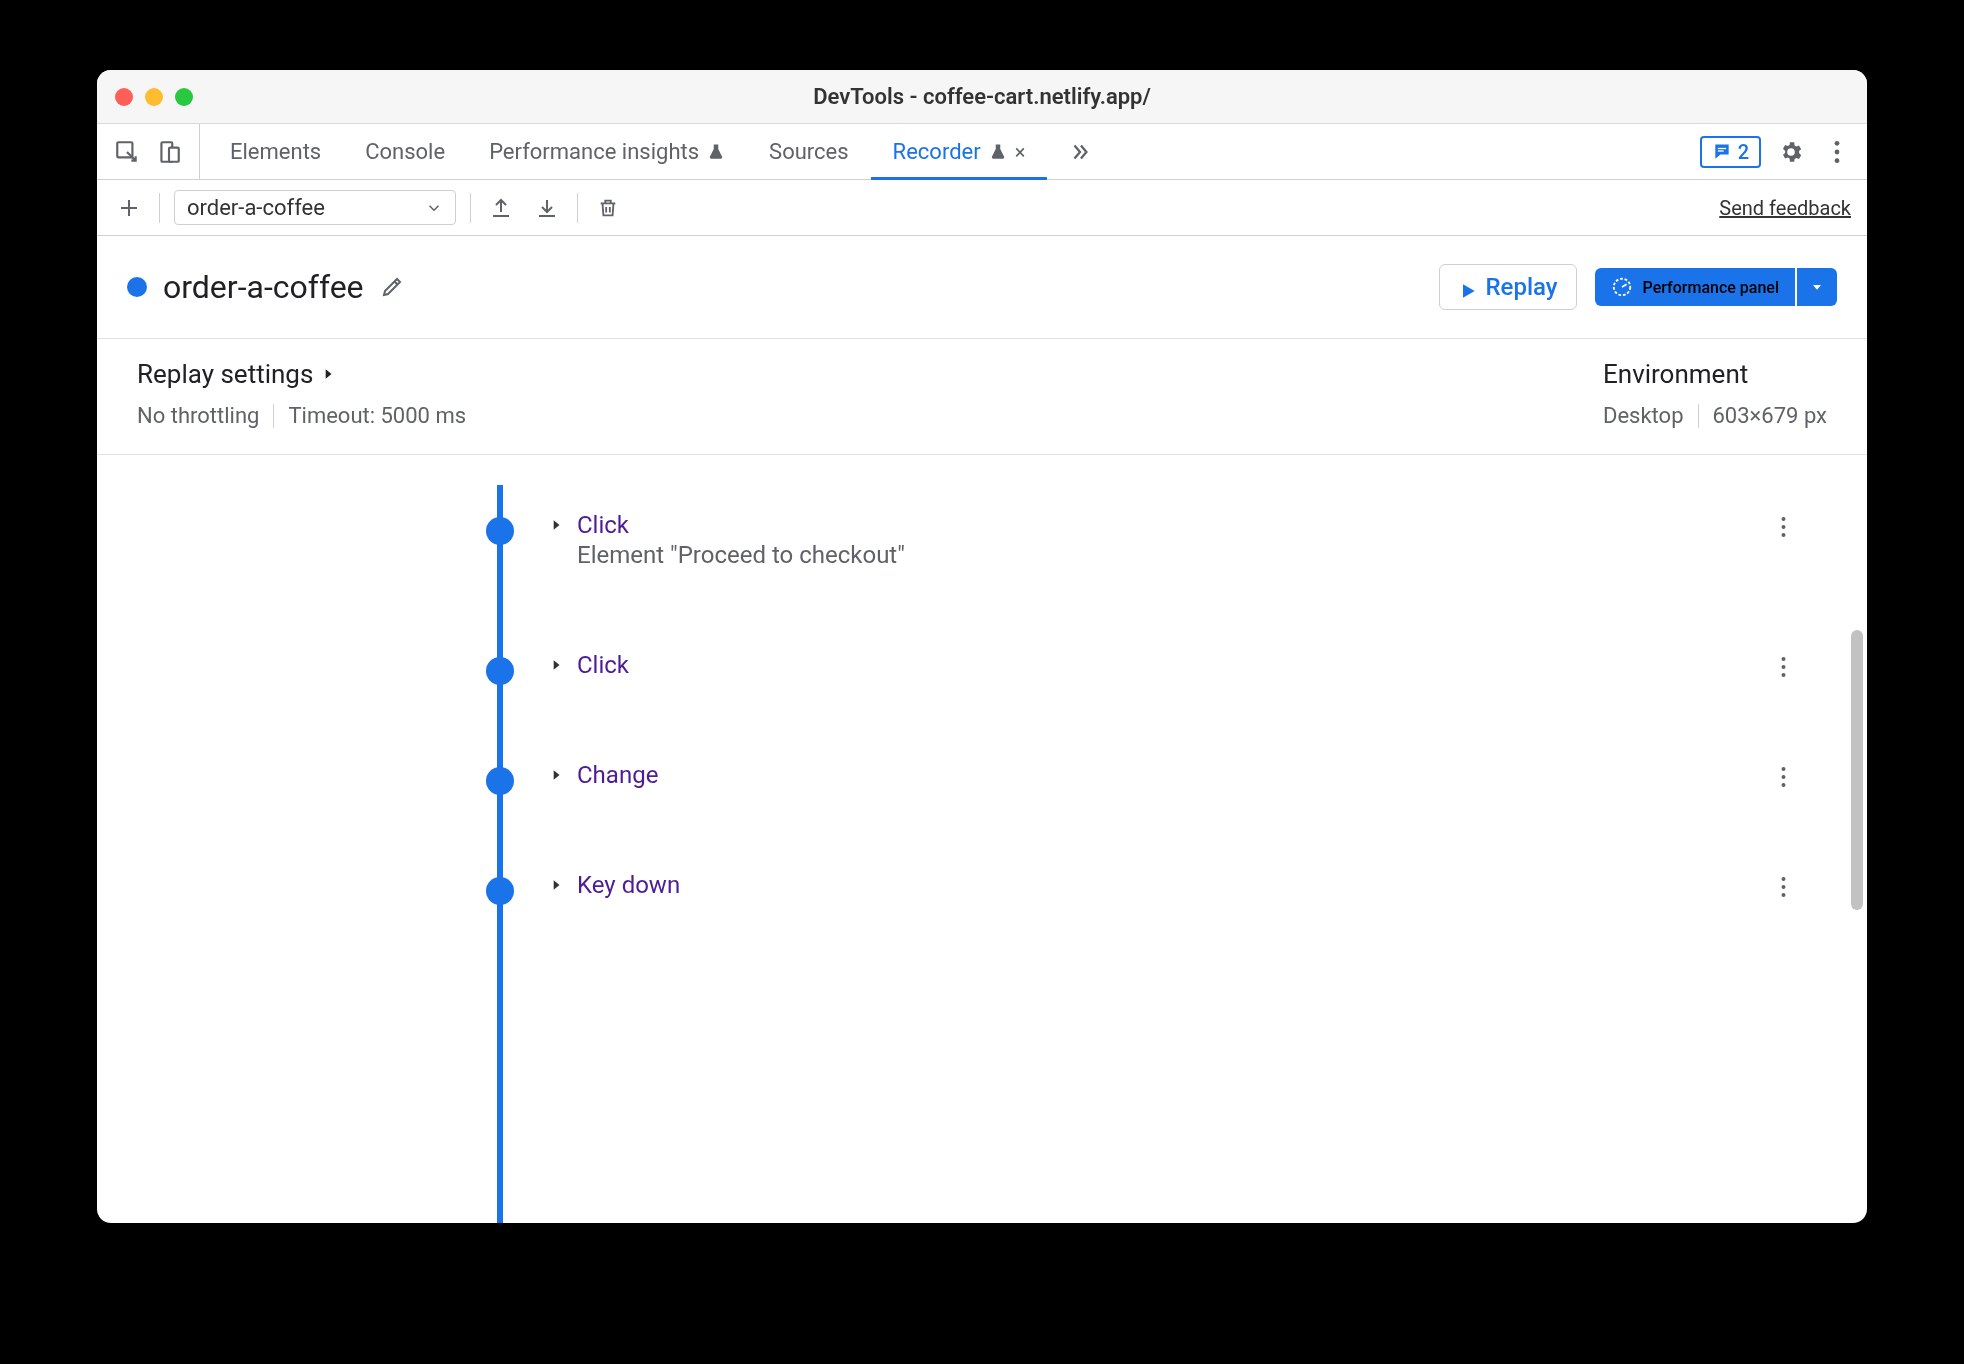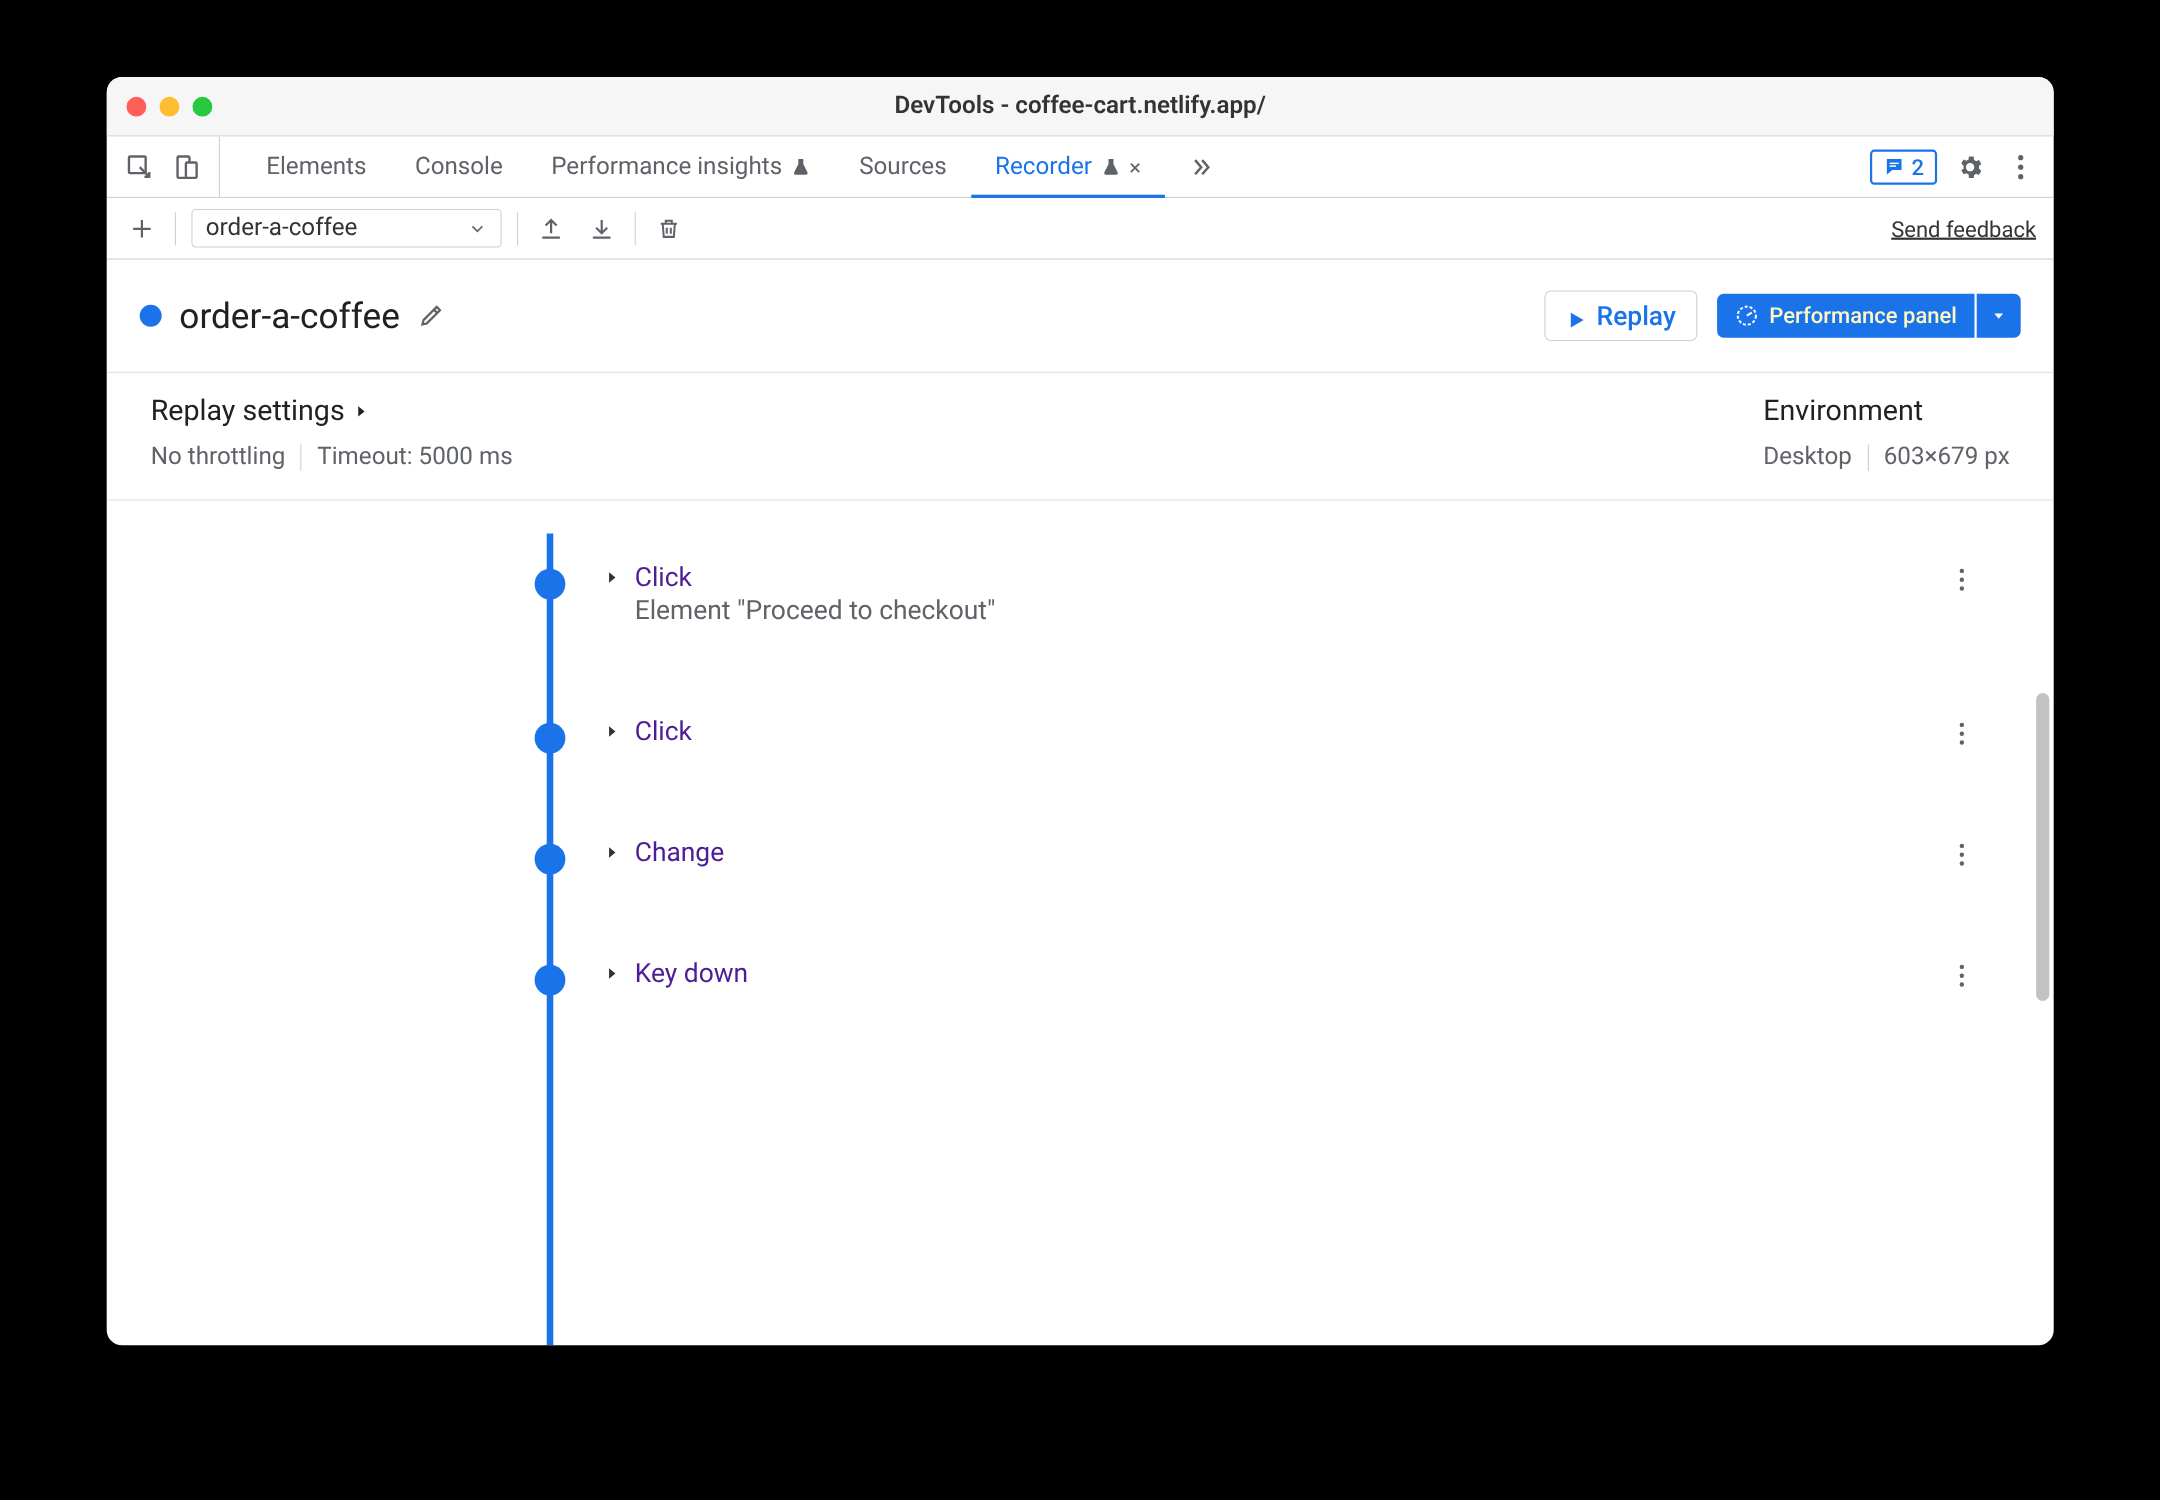--- a/index.html
+++ b/index.html
@@ -5,42 +5,42 @@
   * { box-sizing: border-box; margin: 0; padding: 0; font-family: -apple-system, BlinkMacSystemFont, "Segoe UI", Roboto, sans-serif; }
   body { background: #000; width: 1964px; height: 1364px; display: flex; align-items: flex-start; justify-content: center; padding-top: 70px; }
   .window { width: 1770px; height: 1153px; background: #fff; border-radius: 14px; overflow: hidden; box-shadow: 0 30px 80px rgba(0,0,0,0.6); display: flex; flex-direction: column; position: relative; }
   .titlebar { height: 54px; background: #f6f6f6; border-bottom: 1px solid #d9d9d9; display: flex; align-items: center; padding: 0 18px; position: relative; }
   .traffic { display: flex; gap: 12px; }
   .traffic span { width: 18px; height: 18px; border-radius: 50%; }
   .tl-close { background: #ff5f57; }
   .tl-min { background: #febc2e; }
   .tl-max { background: #28c840; }
   .title { position: absolute; left: 0; right: 0; text-align: center; font-size: 22px; font-weight: 600; color: #333; pointer-events: none; }
-  .tabbar { height: 56px; border-bottom: 1px solid #d0d0d0; display: flex; align-items: stretch; padding: 0 14px; gap: 20px; }
+  .tabbar { height: 56px; border-bottom: 1px solid #d0d0d0; display: flex; align-items: stretch; padding: 0 14px; gap: 8px; }
   .tabbar-left { display: flex; align-items: center; gap: 10px; padding-right: 14px; border-right: 1px solid #d0d0d0; }
   .icon-btn { width: 32px; height: 32px; display: flex; align-items: center; justify-content: center; color: #5f6368; cursor: pointer; }
   .tabs { display: flex; align-items: stretch; }
   .tab { display: flex; align-items: center; padding: 0 22px; font-size: 22px; color: #5f6368; cursor: pointer; gap: 8px; position: relative; }
   .tab.active { color: #1a73e8; }
   .tab.active::after { content: ""; position: absolute; left: 0; right: 0; bottom: -1px; height: 3px; background: #1a73e8; }
   .tab-close { font-size: 20px; color: #5f6368; }
   .tabbar-right { margin-left: auto; display: flex; align-items: center; gap: 14px; }
   .chip { display: flex; align-items: center; gap: 6px; border: 2px solid #1a73e8; border-radius: 4px; padding: 2px 10px; color: #1a73e8; font-size: 20px; font-weight: 500; }
   .toolbar { height: 56px; border-bottom: 1px solid #d0d0d0; display: flex; align-items: center; padding: 0 16px; gap: 14px; }
   .tb-sep { width: 1px; height: 30px; background: #d0d0d0; }
   .rec-select { display: flex; align-items: center; gap: 100px; border: 1px solid #cfcfcf; border-radius: 4px; padding: 4px 12px; font-size: 22px; color: #333; cursor: pointer; }
   .feedback { margin-left: auto; font-size: 20px; color: #333; text-decoration: underline; cursor: pointer; }
   .header-row { display: flex; align-items: center; padding: 28px 30px; gap: 16px; border-bottom: 1px solid #e1e1e1; }
   .blue-dot { width: 20px; height: 20px; border-radius: 50%; background: #1a73e8; }
   .rec-title { font-size: 32px; font-weight: 400; color: #202124; }
   .edit-icon { color: #5f6368; cursor: pointer; }
   .header-buttons { margin-left: auto; display: flex; align-items: center; gap: 18px; }
   .btn-outline { display: flex; align-items: flex-end; gap: 8px; border: 1px solid #cfcfcf; border-radius: 6px; padding: 8px 18px; font-size: 24px; color: #1a73e8; font-weight: 500; cursor: pointer; background: #fff; }
   .split-btn { display: flex; }
-  .btn-primary { display: flex; align-items: center; gap: 10px; background: #1a73e8; color: #fef9c3; border-radius: 6px 0 0 6px; padding: 8px 16px; font-size: 20px; font-weight: 500; cursor: pointer; }
+  .btn-primary { display: flex; align-items: center; gap: 10px; background: #1a73e8; color: #000000; border-radius: 6px 0 0 6px; padding: 8px 16px; font-size: 16px; font-weight: 500; cursor: pointer; }
   .btn-caret { background: #1a73e8; color: #fff; border-radius: 0 6px 6px 0; padding: 8px 12px; margin-left: 2px; cursor: pointer; display: flex; align-items: center; }
   .settings-row { display: flex; padding: 20px 40px 26px; gap: 40px; border-bottom: 1px solid #e1e1e1; }
   .settings-col { display: flex; flex-direction: column; gap: 14px; }
   .settings-heading { font-size: 26px; font-weight: 400; color: #202124; display: flex; align-items: center; gap: 8px; }
   .settings-values { display: flex; align-items: center; gap: 14px; font-size: 22px; color: #5f6368; }
   .vsep { width: 1px; height: 24px; background: #cfcfcf; }
   .settings-right { margin-left: auto; text-align: left; }
   .steps-area { flex: 1; overflow: hidden; position: relative; padding: 30px 40px 0 40px; }
   .steps-inner { position: relative; height: 100%; }
   .timeline { position: absolute; left: 360px; top: 0; bottom: 0; width: 6px; background: #1a73e8; }

